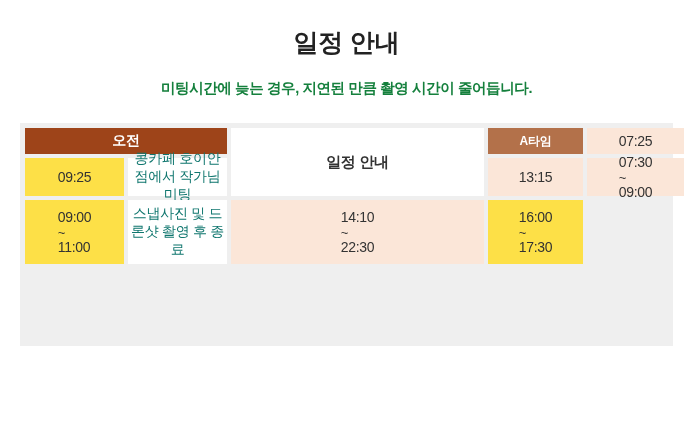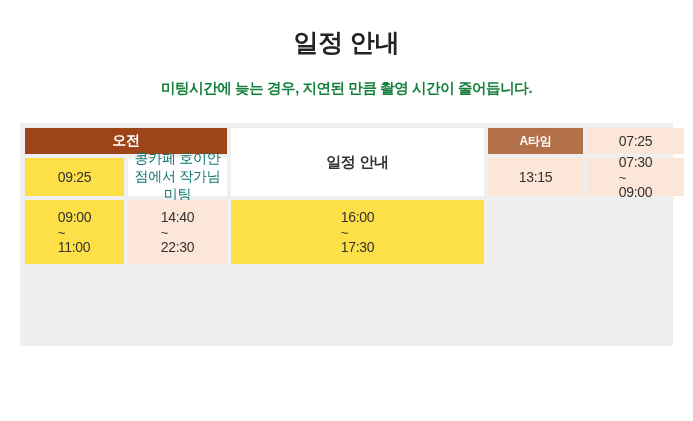--- a/index.html
+++ b/index.html
@@ -168,23 +168,24 @@
           <span>09:00</span>
         </div>
       </div>
       <div class="cell cell-dark">
         <div class="stack">
           <span>09:00</span>
           <span class="tilde">~</span>
           <span>11:00</span>
         </div>
       </div>
+      <div class="cell cell-desc">스냅사진 및 드론샷 촬영 후 종료</div>
       <div class="cell cell-light">
         <div class="stack">
-          <span>14:40</span>
+          <span>14:10</span>
           <span class="tilde">~</span>
           <span>22:30</span>
         </div>
       </div>
       <div class="cell cell-dark">
         <div class="stack">
           <span>16:00</span>
           <span class="tilde">~</span>
           <span>17:30</span>
         </div>

